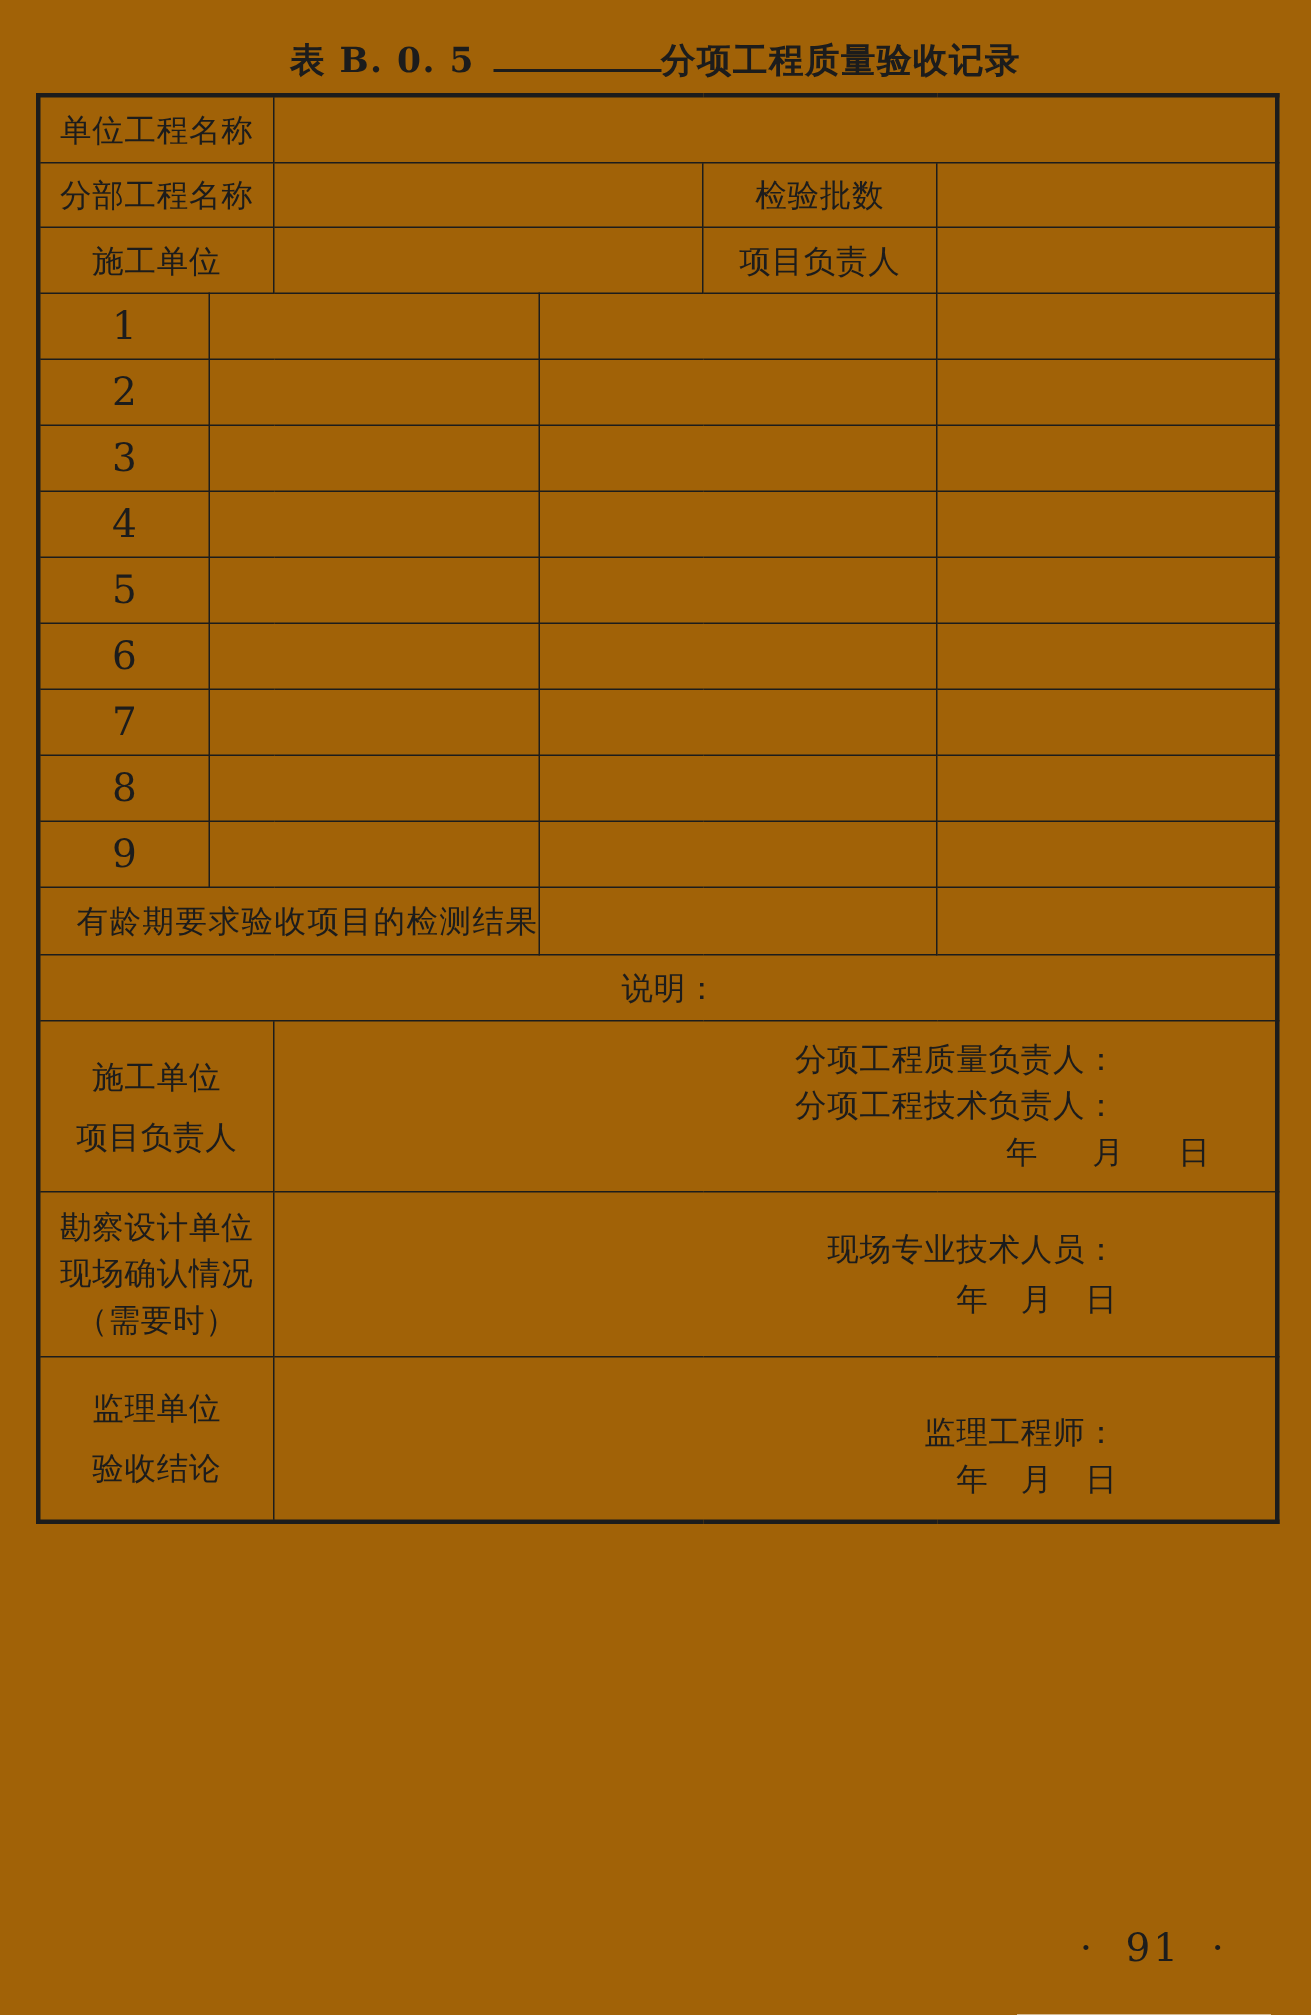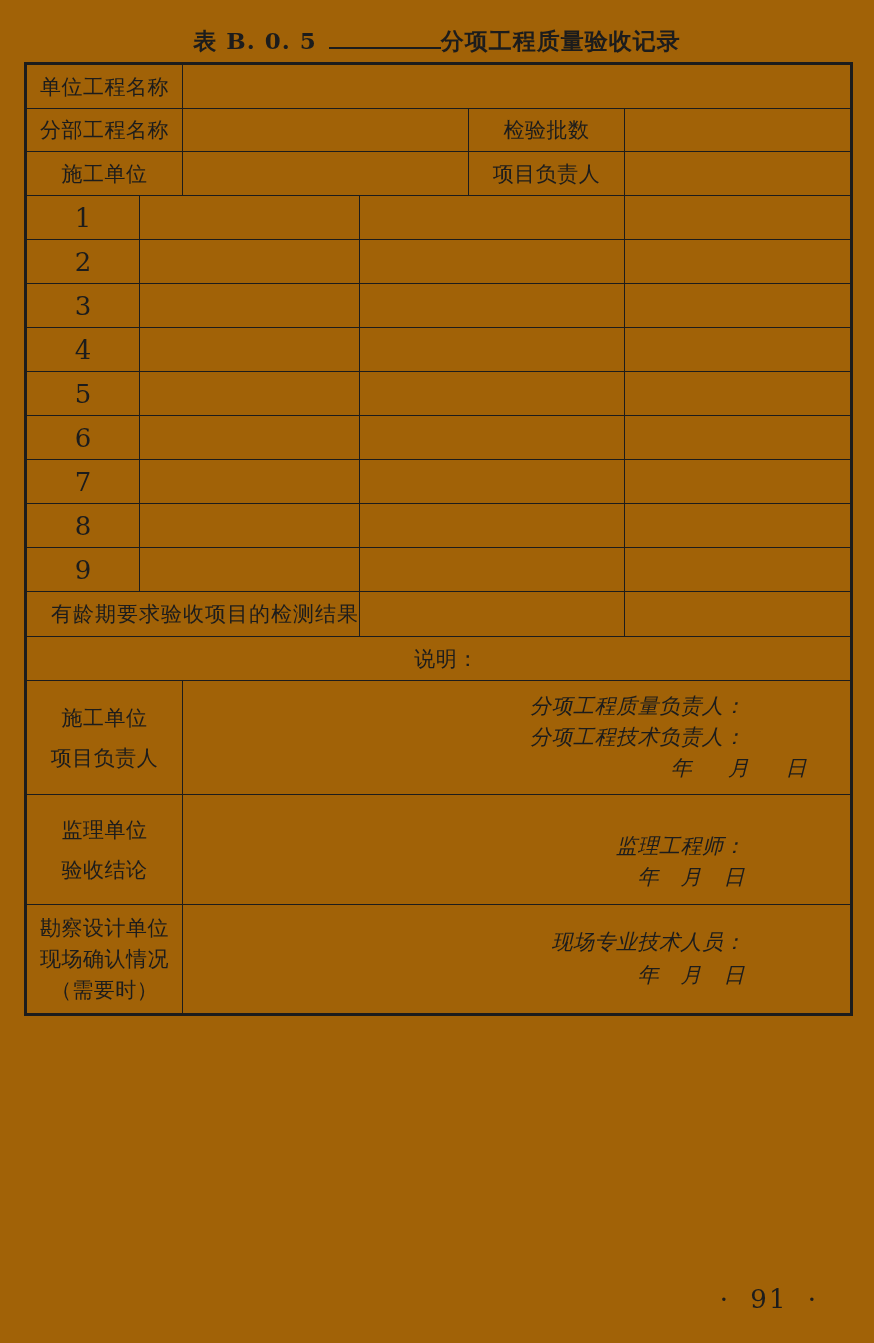--- a/index.html
+++ b/index.html
@@ -36,21 +36,21 @@
   tr.h114{height:114px} tr.h110{height:110px}
 
   td.num { font-size:26px; letter-spacing:0; }
   td.age-cell { text-align:right; padding-left:5px; letter-spacing:1px; }
   td.note-cell { text-align:center; padding-left:16px; }
 
   .label-2 div { line-height:40px; }
   .label-3 div { line-height:31px; }
 
   .sign-block { text-align:right; padding-right:105px; font-size:21px; }
-  .sign-block div { line-height:31px; white-space:nowrap;font-style:italic; }
+  .sign-block div { line-height:31px; white-space:nowrap; }
   .sec2 .sign-block div { line-height:33px; }
   .date-shift { position:relative; right:-62px; }
   .down12 { position:relative; top:12px; }
 
   .page-number {
     position:absolute; top:1284px; right:56px;
     font-size:26px; letter-spacing:2px; word-spacing:10px; white-space:nowrap;margin-left:12px;
   }
 </style>
 </head>
@@ -165,44 +165,44 @@
       </td>
       <td colspan="4">
         <div class="sign-block">
           <div>分项工程质量负责人：</div>
           <div>分项工程技术负责人：</div>
           <div class="date-shift">年&nbsp;&nbsp;&nbsp;&nbsp;&nbsp;月&nbsp;&nbsp;&nbsp;&nbsp;&nbsp;日</div>
         </div>
       </td>
     </tr>
 
+    <tr class="h110 sec2">
+      <td colspan="2" class="label-3">
+        <div>勘察设计单位</div>
+        <div>现场确认情况</div>
+        <div>（需要时）</div>
+      </td>
+      <td colspan="4">
+        <div class="sign-block">
+          <div>现场专业技术人员：</div>
+          <div>年&nbsp;&nbsp;&nbsp;月&nbsp;&nbsp;&nbsp;日</div>
+        </div>
+      </td>
+    </tr>
+
     <tr class="h110">
       <td colspan="2" class="label-2">
         <div>监理单位</div>
         <div>验收结论</div>
       </td>
       <td colspan="4">
         <div class="sign-block down12">
           <div>监理工程师：</div>
           <div>年&nbsp;&nbsp;&nbsp;月&nbsp;&nbsp;&nbsp;日</div>
         </div>
       </td>
     </tr>
-
-    <tr class="h110 sec2">
-      <td colspan="2" class="label-3">
-        <div>勘察设计单位</div>
-        <div>现场确认情况</div>
-        <div>（需要时）</div>
-      </td>
-      <td colspan="4">
-        <div class="sign-block">
-          <div>现场专业技术人员：</div>
-          <div>年&nbsp;&nbsp;&nbsp;月&nbsp;&nbsp;&nbsp;日</div>
-        </div>
-      </td>
-    </tr>
   </tbody>
     </table>
 
   <div class="page-number">· 91 ·</div>
 
 </div>
 
 </body></html>

